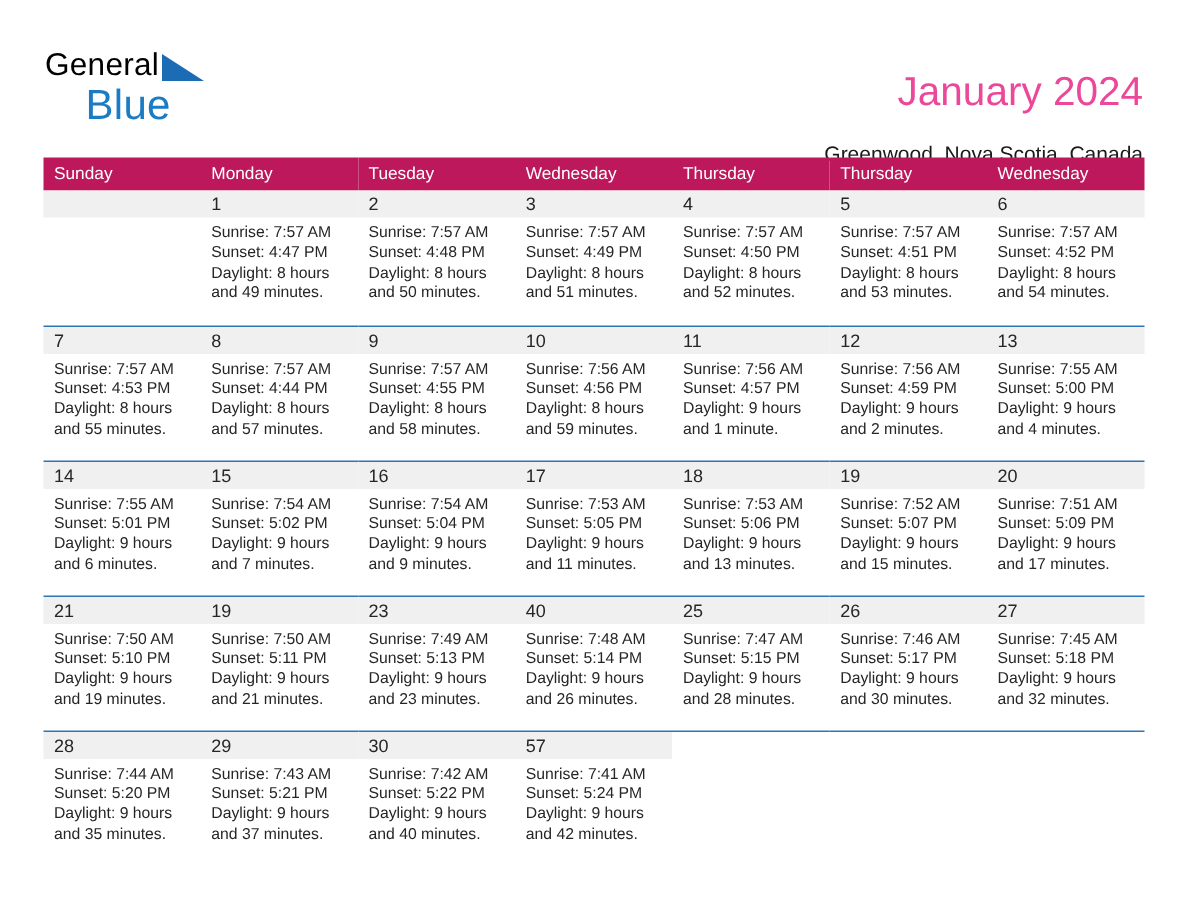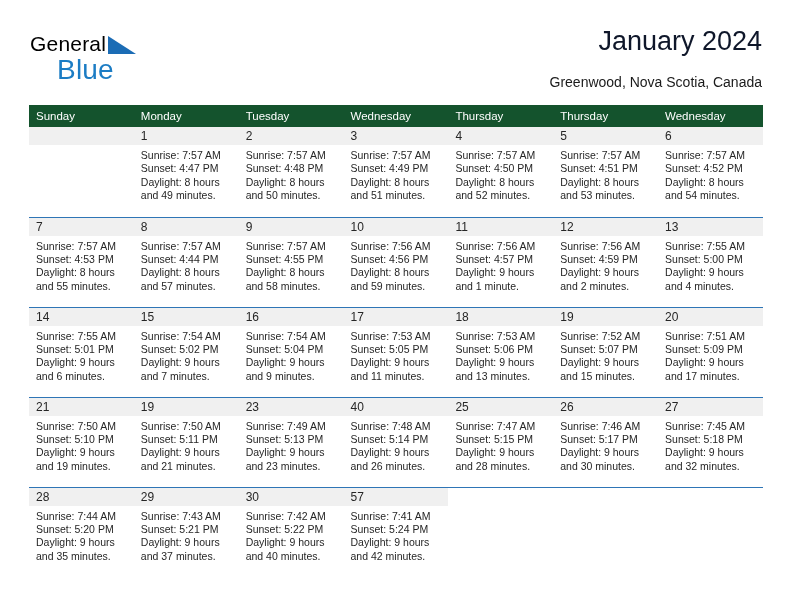--- a/index.html
+++ b/index.html
@@ -65,43 +65,44 @@
   }
 
   .titles {
     position: absolute;
     right: 0;
     top: 0;
     text-align: right;
   }
   .cal-title {
     font-size: 27px;
-    color: #0f172a;
+    color: #ec4899;
     line-height: 34px;
     white-space: nowrap;
+    margin-top: 20px;
   }
   .cal-sub {
     font-size: 14px;
     color: #1a1a1a;
     line-height: 22px;
     margin-top: 13px;
     white-space: nowrap;
   }
 
   
   .cal {
     position: absolute;
     left: 29px;
     top: 105px;
     width: 734px;
     border-collapse: collapse;
     table-layout: fixed;
   }
   .cal th {
-    background: #14532d;
+    background: #be185d;
     color: #ffffff;
     font-size: 11.5px;
     font-weight: normal;
     text-align: left;
     padding: 5px 0 5px 7px;
     height: 19px;
     box-sizing: border-box;
     border: none;
   }
   .cal td {

